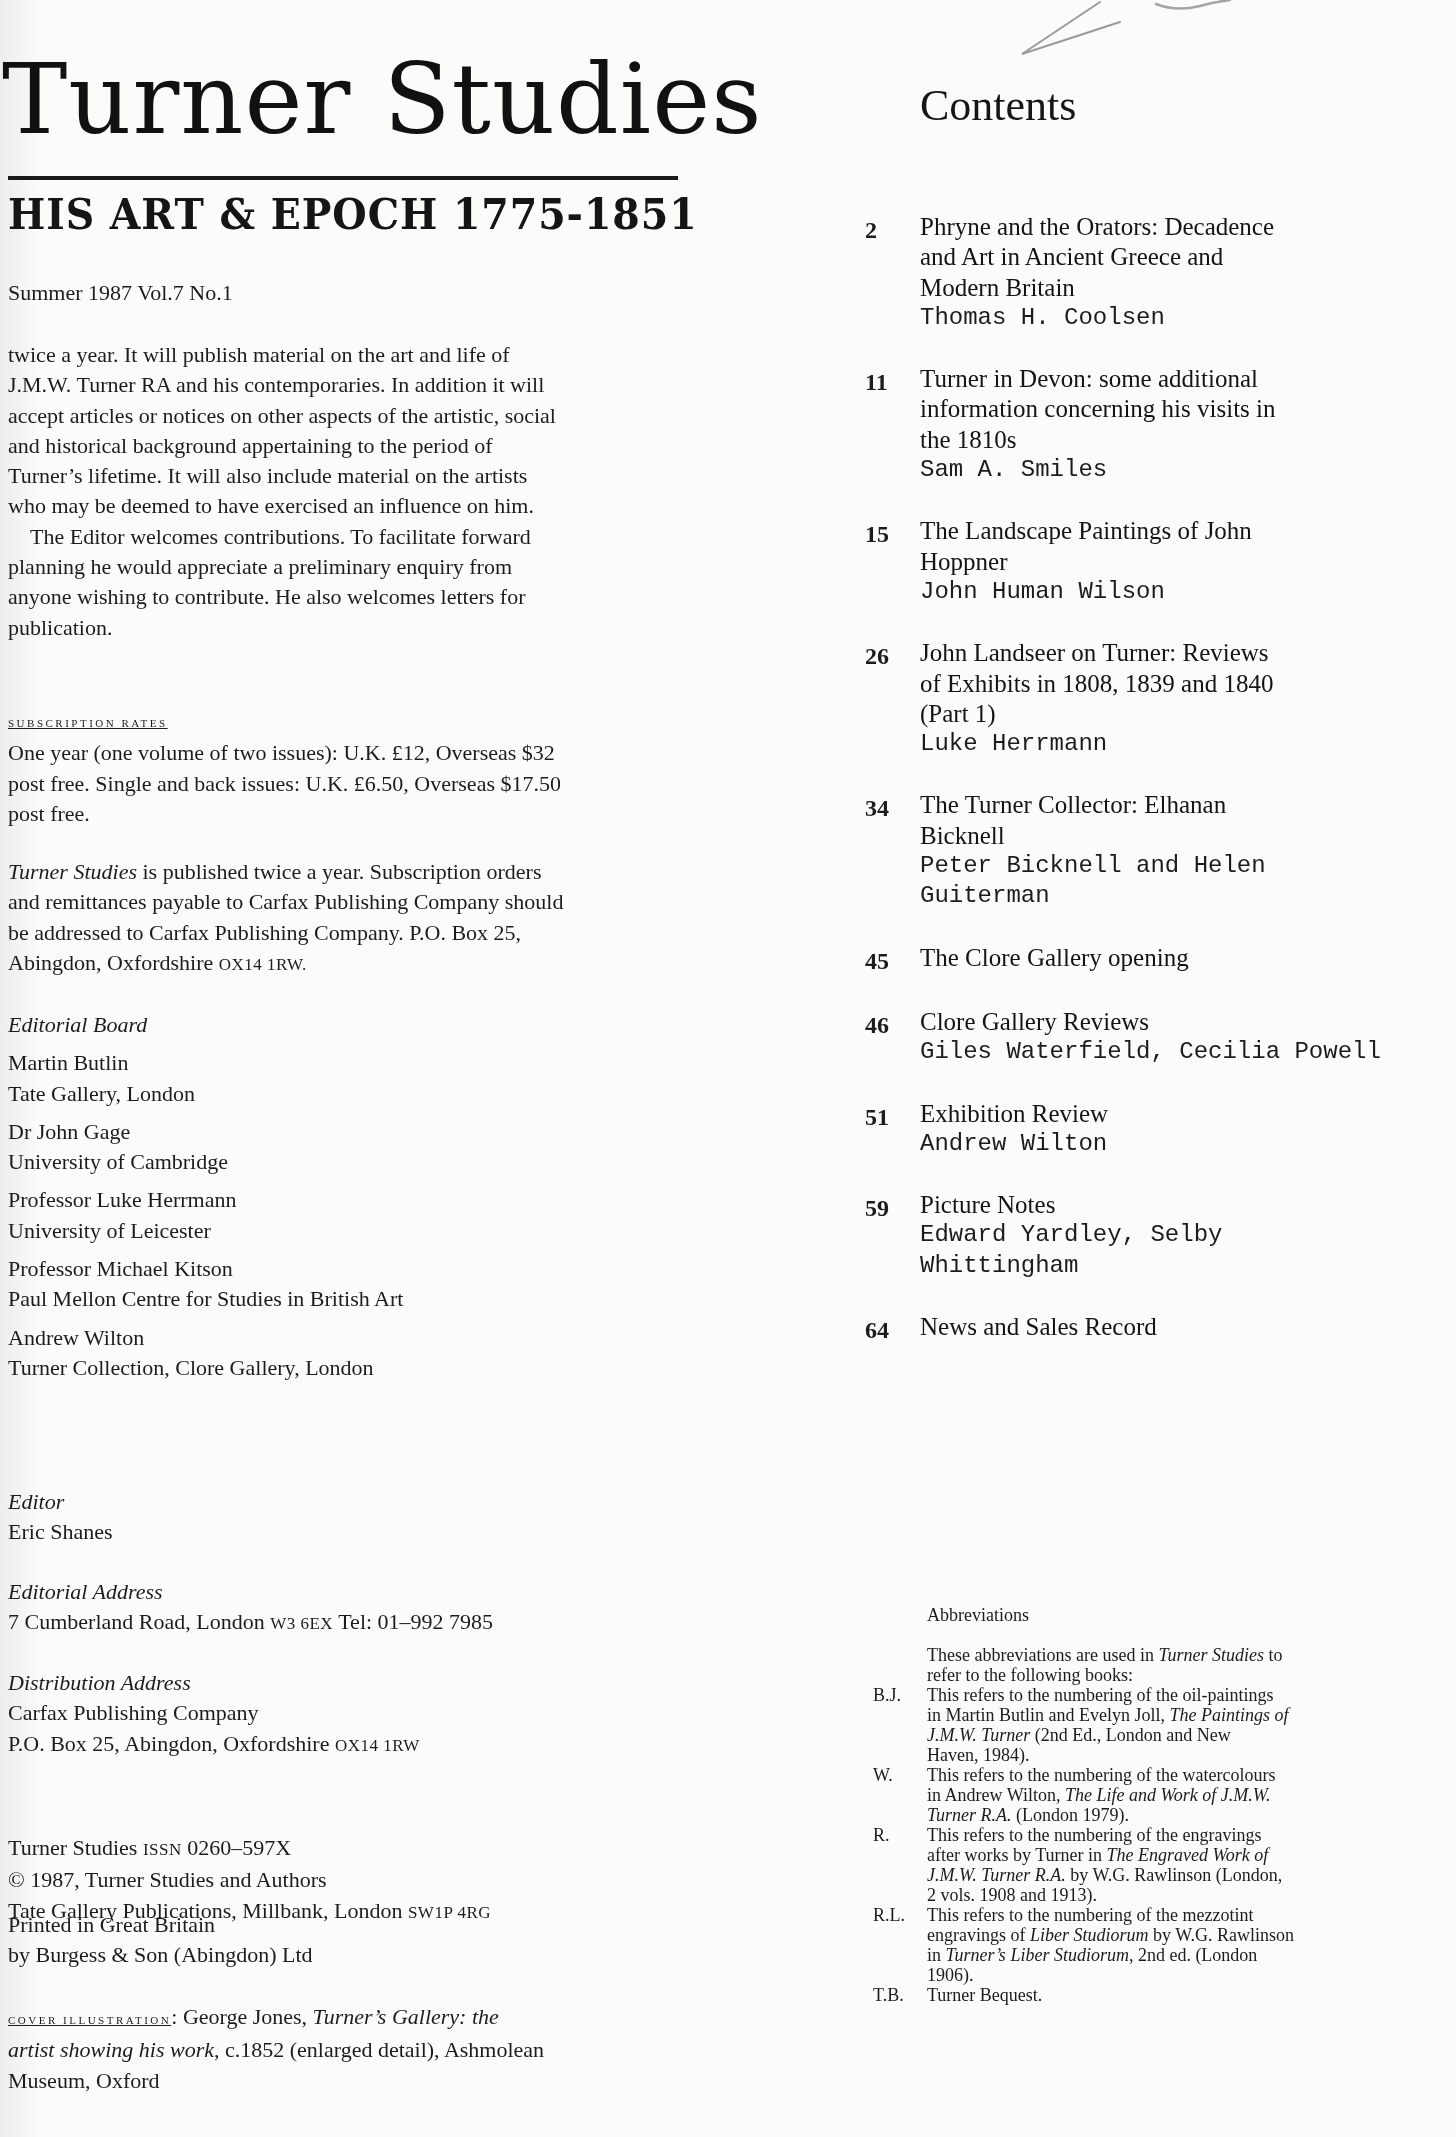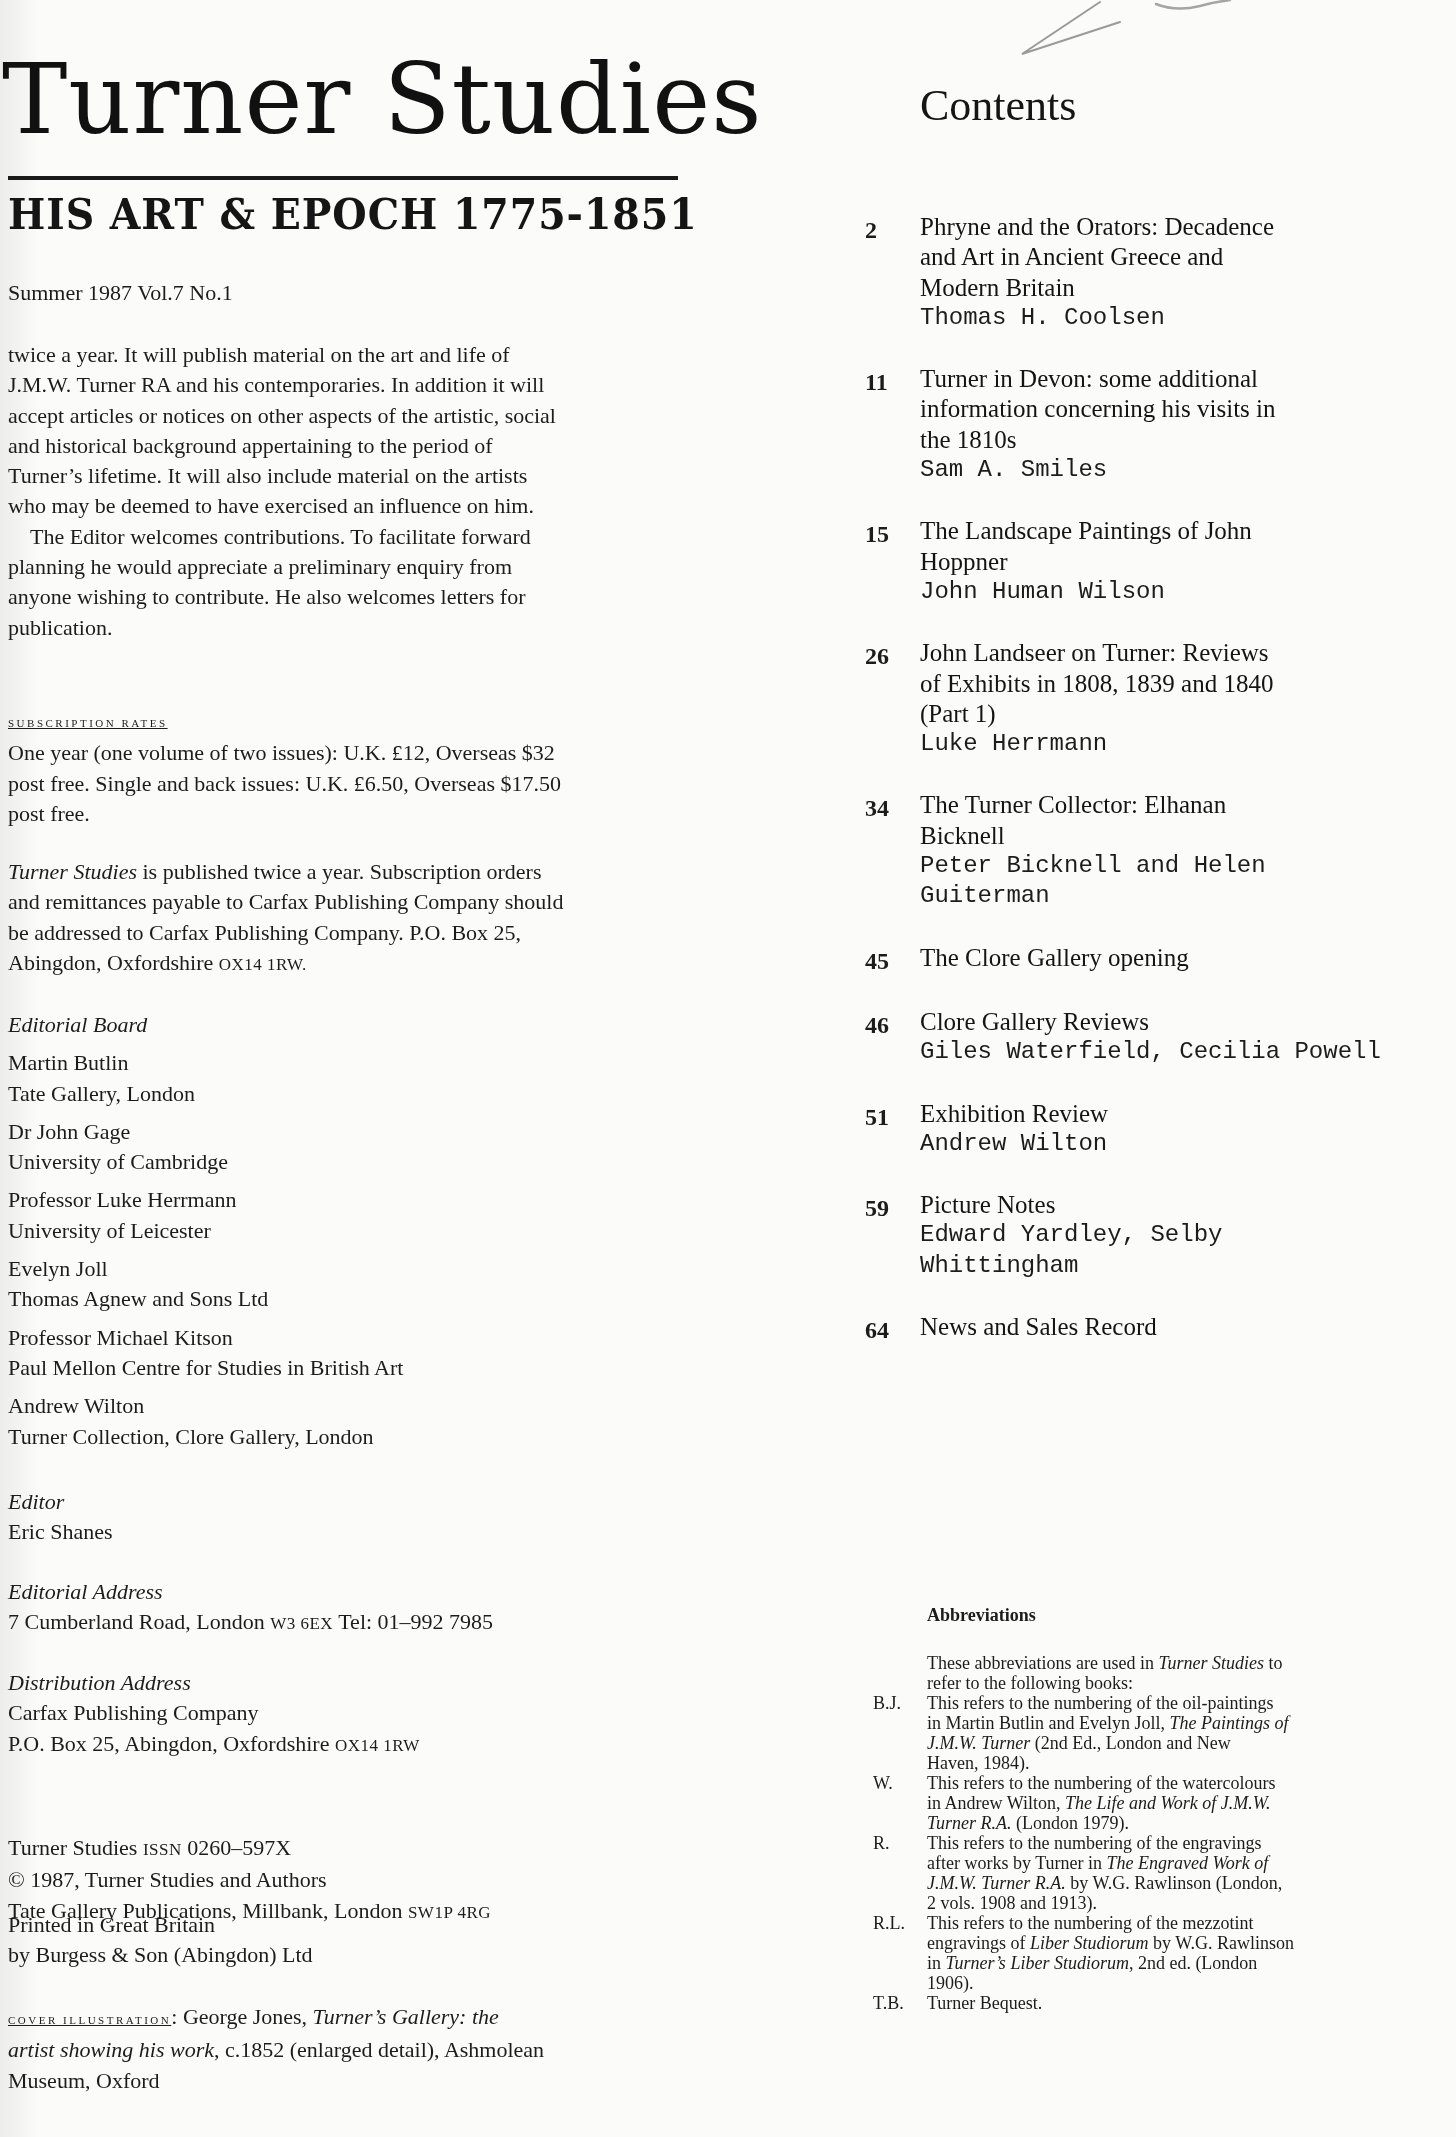--- a/index.html
+++ b/index.html
@@ -50,21 +50,21 @@
       font-weight: normal; font-size: 44px; line-height: 1; color: #151515;
     }
     .toc { position: absolute; left: 0; top: 212px; width: 520px; }
     .toc-entry { display: flex; margin-bottom: 31px; }
     .toc-page { width: 55px; flex: 0 0 55px; font-weight: bold; font-size: 24px; line-height: 30.3px; padding-top: 3px; }
     .toc-body { flex: 1; }
     .toc-title { font-weight: normal; font-size: 25px; line-height: 30.3px; color: #141414; }
     .toc-author { font-size: 24px; line-height: 30.3px; font-family: Liberation Mono, monospace; }
 
     .abbr { position: absolute; left: 0; top: 1605px; width: 545px; font-size: 18px; line-height: 20px; }
-    .abbr-head { padding-left: 62px; margin-bottom: 28px; font-weight: bold; }
+    .abbr-head { padding-left: 62px; margin-bottom: 20px; }
     .abbr-intro { padding-left: 62px; }
     .abbr-row { display: flex; }
     .abbr-key { width: 62px; flex: 0 0 62px; padding-left: 8px; }
     .abbr-val { flex: 1; }
   </style>
 </head>
 <body>
 
 <div class="page-shade"></div>
 
@@ -114,24 +114,20 @@
     </div>
     <div class="grp">
       <div class="txt">Dr John Gage</div>
       <div class="txt">University of Cambridge</div>
     </div>
     <div class="grp">
       <div class="txt">Professor Luke Herrmann</div>
       <div class="txt">University of Leicester</div>
     </div>
     <div class="grp">
-      <div class="txt">Evelyn Joll</div>
-      <div class="txt">Thomas Agnew and Sons Ltd</div>
-    </div>
-    <div class="grp">
       <div class="txt">Professor Michael Kitson</div>
       <div class="txt">Paul Mellon Centre for Studies in British Art</div>
     </div>
     <div class="grp">
       <div class="txt">Andrew Wilton</div>
       <div class="txt">Turner Collection, Clore Gallery, London</div>
     </div>
   </div>
 
   <div class="block" style="top:1487px">

